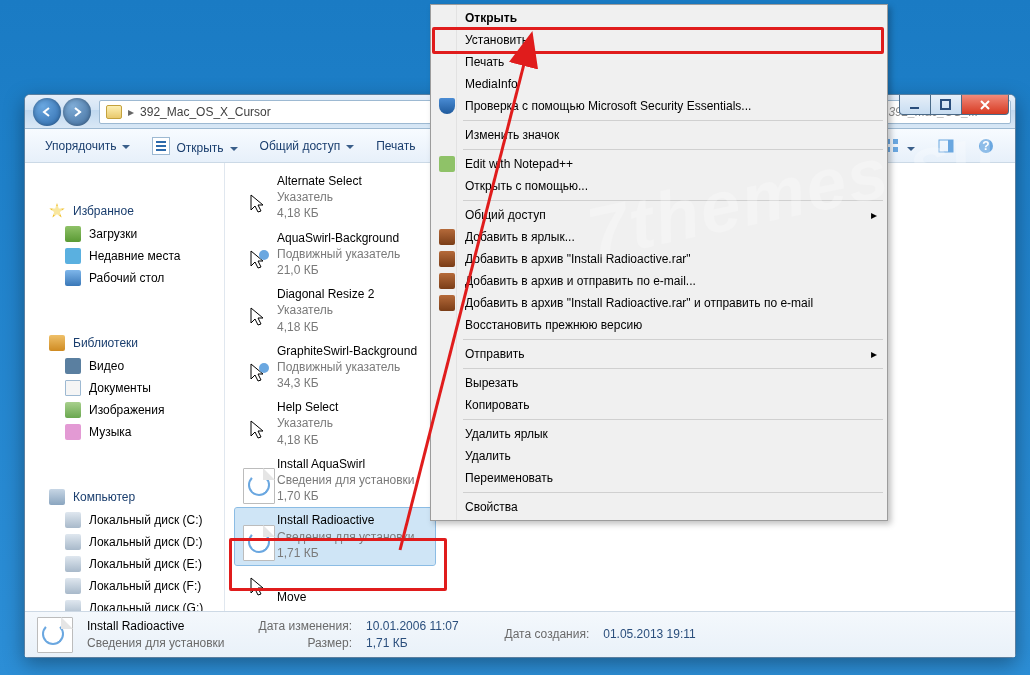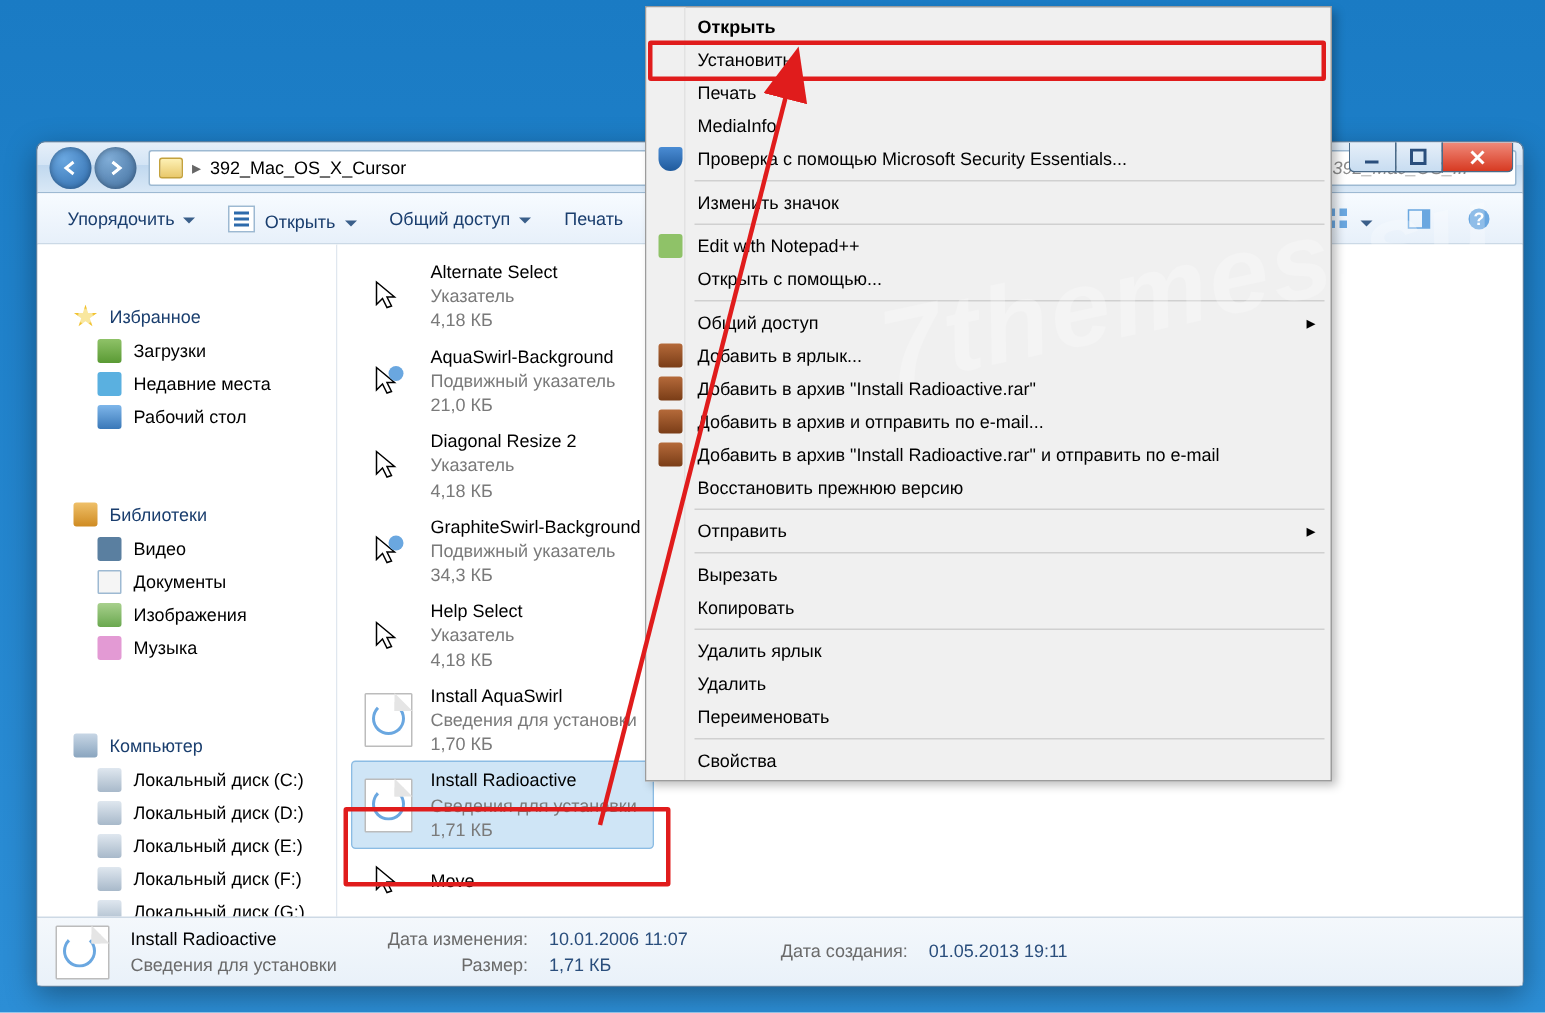--- a/index.html
+++ b/index.html
@@ -11,21 +11,21 @@
   background: #fff; border: 1px solid #5a7fa0; border-radius: 6px 6px 4px 4px;
   box-shadow: 0 6px 20px rgba(0,0,0,.35);
 }
 .titlebar { height: 34px; background: linear-gradient(180deg,#e6eff9 0%,#d3e4f5 45%,#c0d8ef 46%,#d9e8f6 100%);
   border-radius: 5px 5px 0 0; display:flex; align-items:center; padding:0 4px 0 8px; border-bottom:1px solid #9db9d2;}
 .nav-btns { display:flex; gap:2px; margin-right:8px;}
 .nav-circle { width:28px; height:28px; border-radius:50%; background: radial-gradient(circle at 35% 30%, #6aa7e0, #2d6aab); display:flex; align-items:center;justify-content:center; color:#fff; box-shadow: inset 0 0 4px rgba(0,0,0,.35);}
 .nav-circle.disabled { filter:grayscale(.3) brightness(1.05);}
 .addr { flex:1; height:24px; background:#fff; border:1px solid #9db9d2; border-radius:2px; display:flex; align-items:center; padding:0 6px; gap:6px; margin-right:6px;}
 .addr .folder-icon { width:16px; height:14px; background:linear-gradient(#fdf0b4,#e9c96c); border:1px solid #c4a23d; border-radius:2px;}
-.addr .crumb { color:#000000;}
+.addr .crumb { color:#404040;}
 .addr .sep { color:#666;}
 .search { width:170px; height:24px; background:#fff; border:1px solid #9db9d2; border-radius:2px; display:flex; align-items:center; padding:0 6px; color:#8a8a8a; font-style:italic;}
 .win-buttons { position:absolute; right:6px; top:0; display:flex;}
 .win-btn { width:32px; height:20px; border:1px solid #4a6a88; border-top:none; margin-left:-1px; background:linear-gradient(#e6eff9,#c8ddf1); display:flex;align-items:center;justify-content:center;}
 .win-btn.close { width:48px; background:linear-gradient(#f08a7a,#d73a22); border-radius:0 0 4px 0;}
 .win-btn.min { border-radius:0 0 0 4px;}
 .win-btn svg { width:12px; height:12px;}
 
 .toolbar { height:34px; background:linear-gradient(#f7fbff,#e7f0fa); border-bottom:1px solid #cbd9e6; display:flex; align-items:center; padding:0 10px; gap:2px;}
 .tbtn { padding:4px 10px; color:#1a3e6e; display:flex; align-items:flex-end; gap:6px; border-radius:2px;}
@@ -48,21 +48,21 @@
 .ico-vid{ background:#5a7fa0; border-radius:2px;}
 .ico-doc{ background:#f5f5f5; border:1px solid #9db9d2; border-radius:1px;}
 .ico-img{ background:linear-gradient(#a8d08d,#6aa84f); border-radius:2px;}
 .ico-mus{ background:#e39ad4; border-radius:2px;}
 .ico-pc{ background:linear-gradient(#c7d6e5,#8aa5bf); border-radius:2px;}
 .ico-drv{ background:linear-gradient(#dfe7ef,#a8b9ca); border-radius:2px;}
 .ico-net{ background:#6aa7e0; border-radius:50%;}
 
 .filepane { flex:1; overflow:hidden; position:relative; background:#fff; display:flex;}
 .column { flex:1; padding:6px 10px;}
-.fitem { display:flex; gap:10px; padding:4px 6px; align-items:center; border-radius:2px;}
+.fitem { display:flex; padding:4px 6px; align-items:flex-end; border-radius:2px;}
 .fitem.selected { background:#cfe5f6; outline:1px solid #8bbce4;}
 .fitem .thumb{ width:36px; height:36px; flex-shrink:0; display:flex; align-items:center;justify-content:center;}
 .fitem .meta { display:flex; flex-direction:column; line-height:1.35;}
 .fitem .name { color:#000;}
 .fitem .type { color:#7a7a7a;}
 .fitem .size { color:#7a7a7a;}
 
 .highlight-box { position:absolute; border:3px solid #e01c1c; pointer-events:none; border-radius:2px;}
 
 .statusbar { position:absolute; left:0; right:0; bottom:0; height:46px; background:linear-gradient(#f4f8fc,#e9f1f9); border-top:1px solid #cdd9e5; display:flex; align-items:center; padding:4px 12px; gap:14px;}
@@ -463,21 +463,21 @@
       <span class="lbl">Сведения для установки</span>
     </div>
     <div class="sb-col" style="margin-left:20px;text-align:right">
       <span class="lbl">Дата изменения:</span>
       <span class="lbl">Размер:</span>
     </div>
     <div class="sb-col">
       <span class="val">10.01.2006 11:07</span>
       <span class="val">1,71 КБ</span>
     </div>
-    <div class="sb-col" style="margin-left:48px;text-align:right">
+    <div class="sb-col" style="margin-left:32px;text-align:right">
       <span class="lbl">Дата создания:</span>
     </div>
     <div class="sb-col">
       <span class="val">01.05.2013 19:11</span>
     </div>
   </div>
 </div>
 
 <div class="ctx">
   <div class="ctx-iconstrip"></div>

